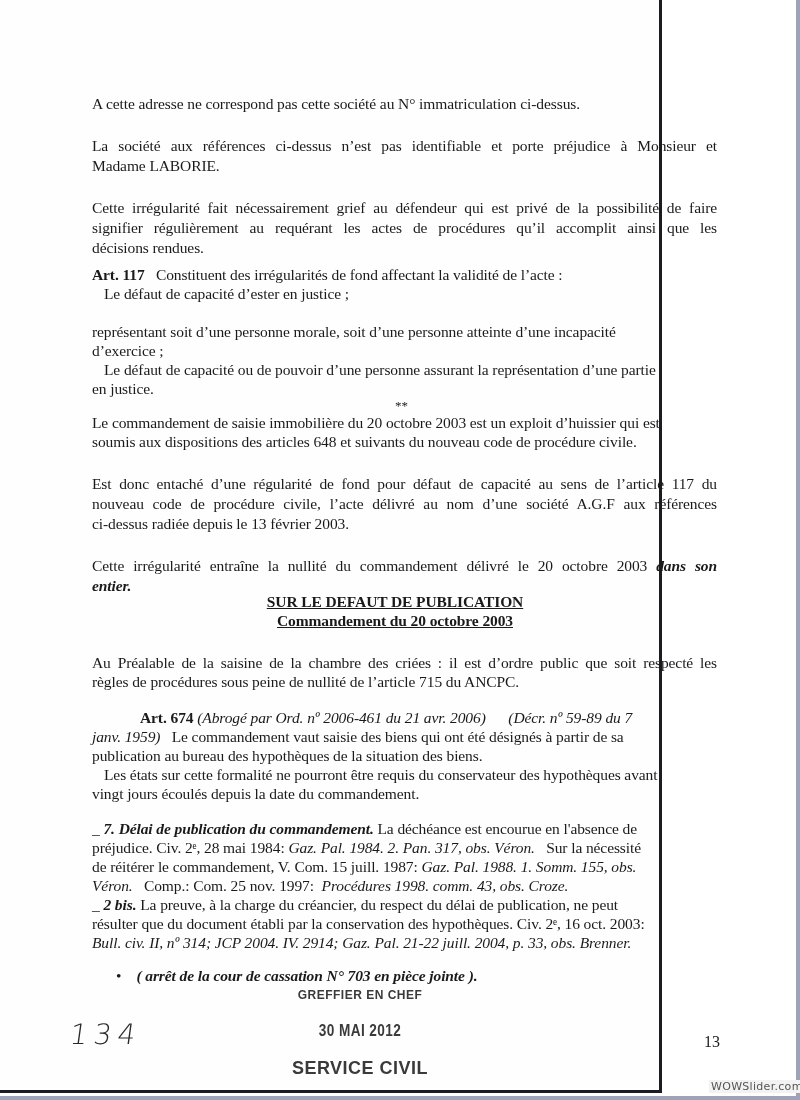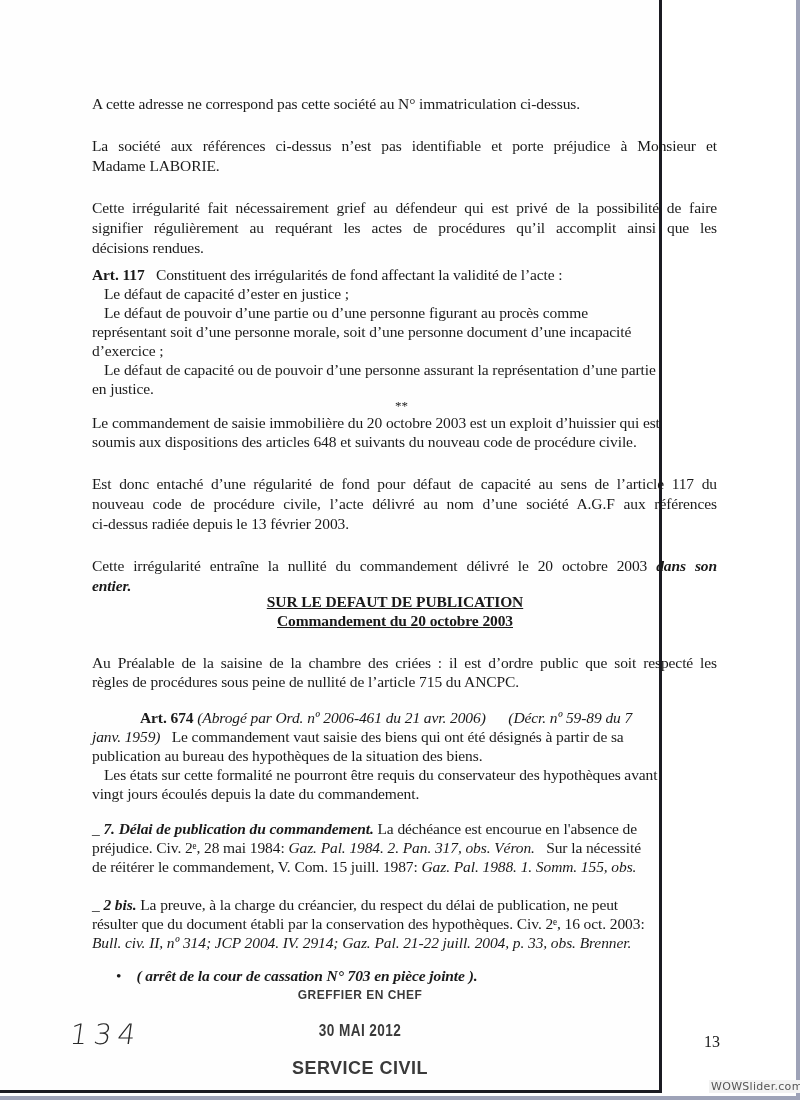--- a/index.html
+++ b/index.html
@@ -55,22 +55,21 @@
   <div class="ln" style="top:156px">Madame LABORIE.</div>
 
   <div class="ln just" style="top:198px">Cette irrégularité fait nécessairement grief au défendeur qui est privé de la possibilité de faire</div>
   <div class="ln just" style="top:218px">signifier régulièrement au requérant les actes de procédures qu’il accomplit ainsi que les</div>
   <div class="ln" style="top:238px">décisions rendues.</div>
 
   <div class="ln" style="top:265px">
     <b>Art. 117</b>&nbsp;&nbsp; <span>Constituent des irrégularités de fond affectant la validité de l’acte :</span>
   </div>
   <div class="ln ind" style="top:284px">Le défaut de capacité d’ester en justice ;</div>
-  <div class="ln ind" style="top:303px">Le défaut de pouvoir d’une partie ou d’une personne figurant au procès comme</div>
-  <div class="ln" style="top:322px">représentant soit d’une personne morale, soit d’une personne document d’une incapacité</div>
+  <div class="ln" style="top:322px">représentant soit d’une personne morale, soit d’une personne atteinte d’une incapacité</div>
   <div class="ln" style="top:341px">d’exercice ;</div>
   <div class="ln ind" style="top:360px">Le défaut de capacité ou de pouvoir d’une personne assurant la représentation d’une partie</div>
   <div class="ln" style="top:379px">en justice.</div>
   <div class="ln" style="top:396px; left:395px; font-size:13px">**</div>
 
   <div class="ln" style="top:413px">Le commandement de saisie immobilière du 20 octobre 2003 est un exploit d’huissier qui est</div>
   <div class="ln" style="top:432px">soumis aux dispositions des articles 648 et suivants du nouveau code de procédure civile.</div>
 
   <div class="ln just" style="top:474px">Est donc entaché d’une régularité de fond pour défaut de capacité au sens de l’article 117 du</div>
   <div class="ln just" style="top:494px">nouveau code de procédure civile, l’acte délivré au nom d’une société A.G.F aux références</div>
@@ -101,20 +100,23 @@
 
   <div class="ln" style="top:819px">
     <span>_</span> <b><i>7. Délai de publication du commandement.</i></b> <span>La déchéance est encourue en l'absence de</span>
   </div>
   <div class="ln" style="top:838px">
     <span>préjudice.  Civ. 2ᵉ,  28 mai 1984:</span> <i>Gaz. Pal. 1984. 2. Pan. 317, obs. Véron.</i>&nbsp;&nbsp; <span>Sur la nécessité</span>
   </div>
   <div class="ln" style="top:857px">
     <span>de réitérer le commandement, V.  Com.  15 juill. 1987:</span> <i>Gaz. Pal. 1988. 1. Somm. 155, obs.</i>
   </div>
+  <div class="ln" style="top:876px">
+    <i>Véron.</i>&nbsp;&nbsp; <span>Comp.:  Com.  25 nov. 1997:</span>&nbsp; <i>Procédures 1998. comm. 43, obs. Croze.</i>
+  </div>
   <div class="ln" style="top:895px">
     <span>_</span> <b><i>2 bis.</i></b> <span>La preuve, à la charge du créancier, du respect du délai de publication, ne peut</span>
   </div>
   <div class="ln" style="top:914px">résulter que du document établi par la conservation des hypothèques.  Civ. 2ᵉ,  16 oct. 2003:</div>
   <div class="ln" style="top:933px"><i>Bull. civ. II, nº 314; JCP 2004. IV. 2914; Gaz. Pal. 21-22 juill. 2004, p. 33, obs. Brenner.</i></div>
 
   <div class="ln" style="top:966px; left:116px">
     <span>•</span>&nbsp;&nbsp;&nbsp;
     <b><i>( arrêt de la cour de cassation N° 703 en pièce jointe ).</i></b>
   </div>

